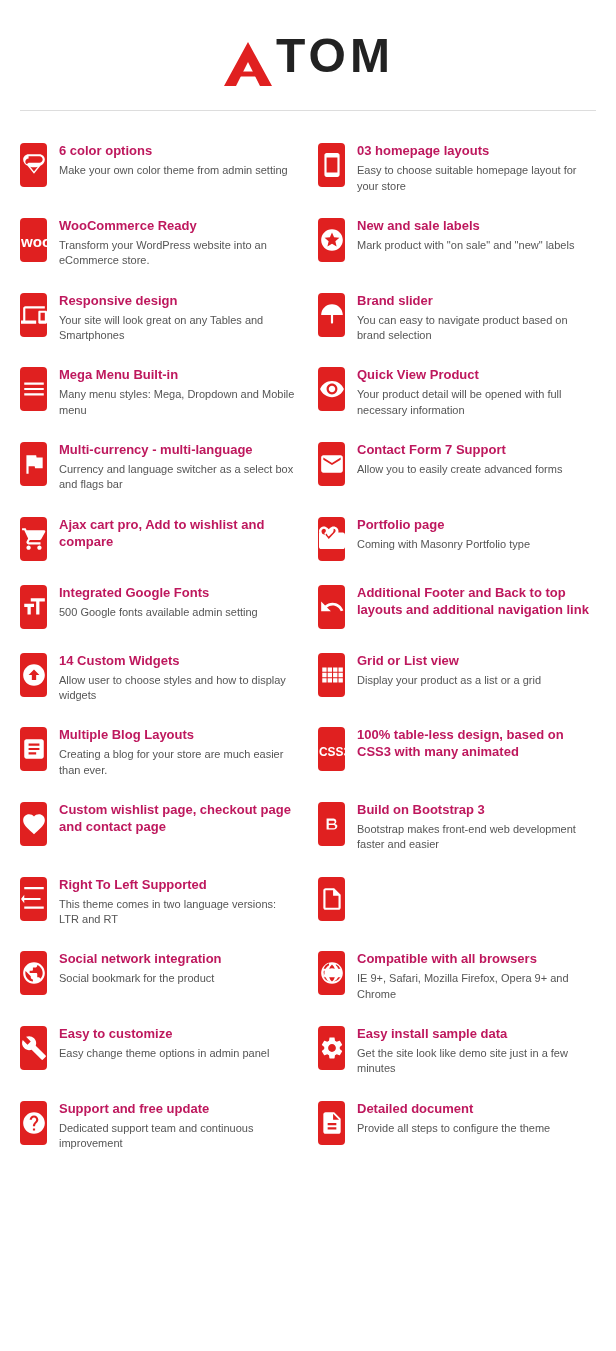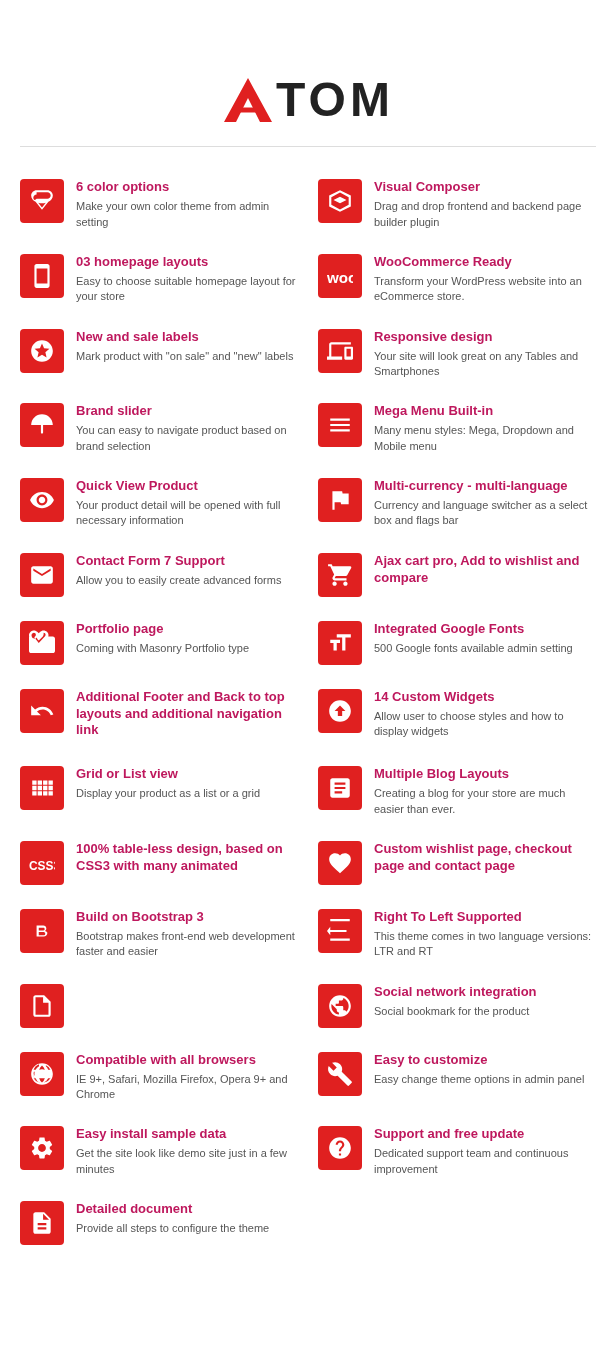--- a/index.html
+++ b/index.html
@@ -12,22 +12,21 @@
     .header {
       text-align: center;
       padding: 30px 20px 20px;
     }
     .logo {
       font-size: 48px;
       font-weight: 900;
       color: #222;
       letter-spacing: 4px;
       display: inline-flex;
-      align-items: flex-end;
-      margin-top: 36px;
+      align-items: flex-start;
     }
     .logo .a-icon {
       color: #e02020;
       font-size: 52px;
       margin-right: 2px;
     }
     .divider {
       border: none;
       border-top: 1px solid #ddd;
       margin: 0 20px 20px;
@@ -38,21 +37,21 @@
       gap: 0;
       padding: 0 10px;
     }
     .feature-item {
       display: flex;
       align-items: flex-start;
       padding: 12px 10px;
       gap: 12px;
     }
     .icon-box {
-      width: 44px;
+      width: 27px;
       height: 44px;
       background: #e02020;
       border-radius: 4px;
       flex-shrink: 0;
       display: flex;
       align-items: center;
       justify-content: center;
       color: #fff;
       font-size: 20px;
     }
@@ -100,31 +99,20 @@
         </svg>
     </div>
     <div class="feature-text">
       <h3>6 color options</h3>
       <p>Make your own color theme from admin setting</p>
     </div>
   </div>
     <div class="feature-item">
     <div class="icon-box">
       <svg class="icon-svg" viewBox="0 0 24 24">
-          <path d="M12 2L2 7v10l10 5 10-5V7L12 2zm0 2.18L20 8.5v7L12 19.82 4 15.5v-7l8-4.32zM12 8l-6 3 6 3 6-3-6-3z"></path>
-        </svg>
-    </div>
-    <div class="feature-text">
-      <h3>Visual Composer</h3>
-      <p>Drag and drop frontend and backend page builder plugin</p>
-    </div>
-  </div>
-    <div class="feature-item">
-    <div class="icon-box">
-      <svg class="icon-svg" viewBox="0 0 24 24">
           <path d="M17 1.01L7 1c-1.1 0-2 .9-2 2v18c0 1.1.9 2 2 2h10c1.1 0 2-.9 2-2V3c0-1.1-.9-1.99-2-1.99zM17 19H7V5h10v14z"></path>
         </svg>
     </div>
     <div class="feature-text">
       <h3>03 homepage layouts</h3>
       <p>Easy to choose suitable homepage layout for your store</p>
     </div>
   </div>
     <div class="feature-item">
     <div class="icon-box">

